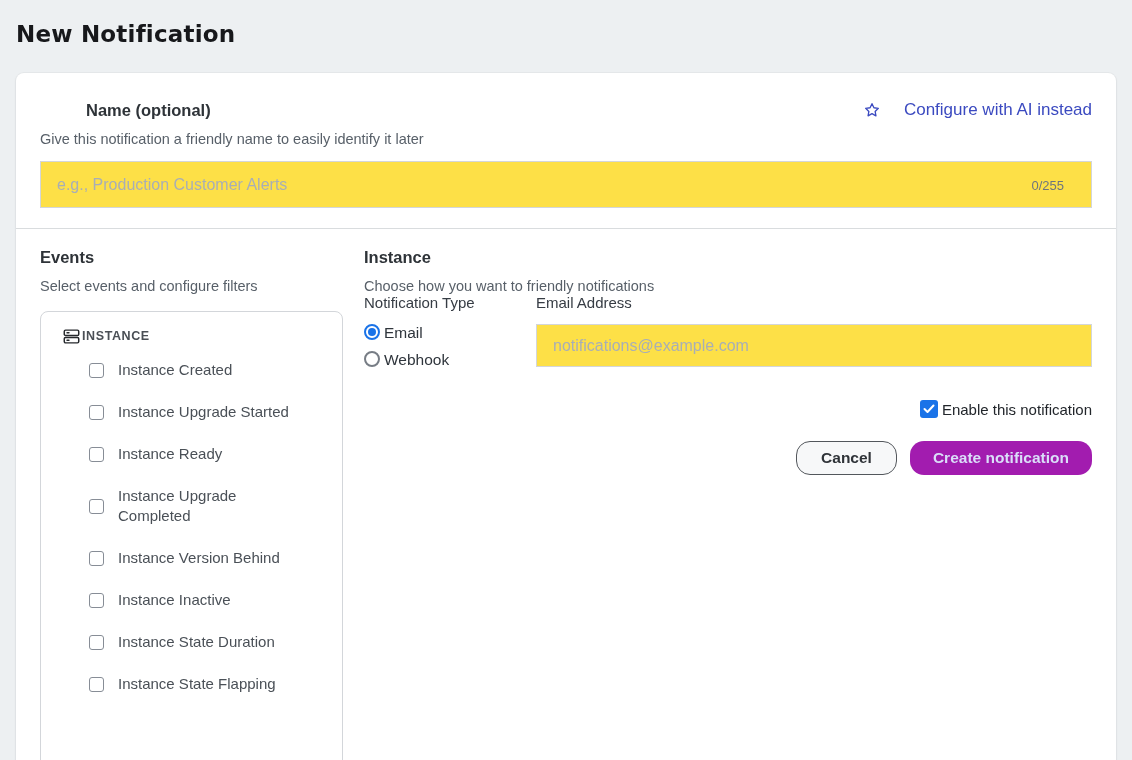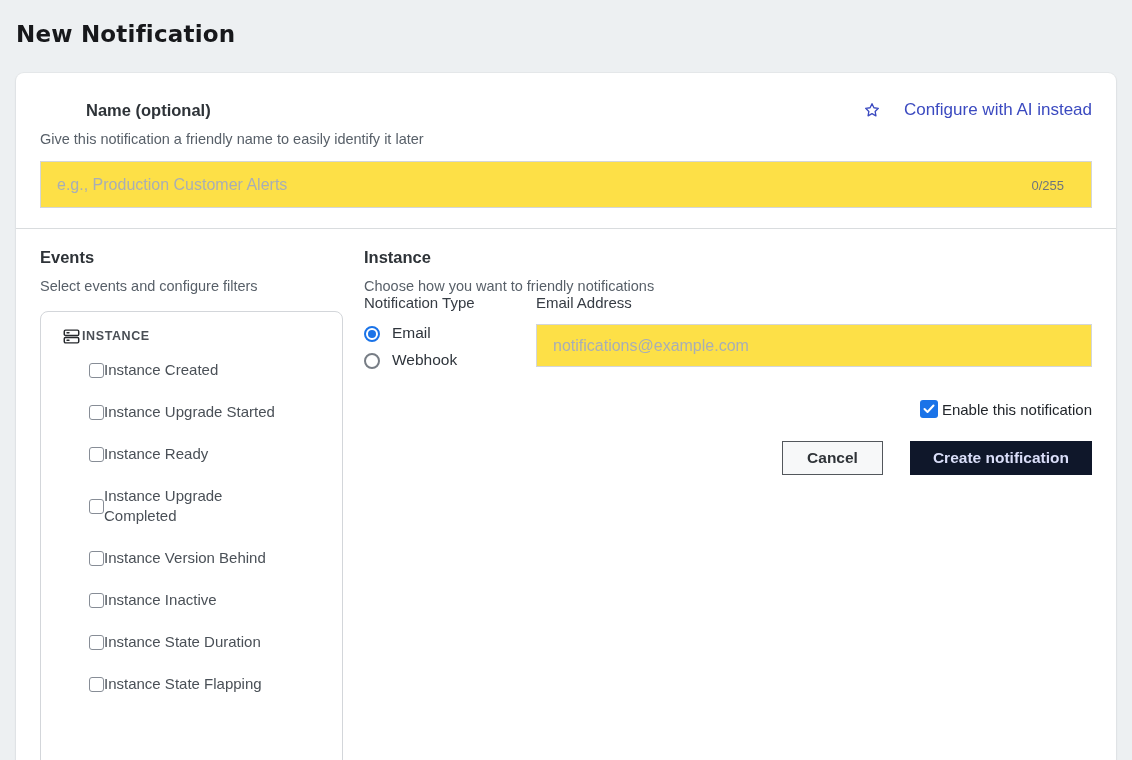--- a/index.html
+++ b/index.html
@@ -42,31 +42,31 @@
   .columns { display: flex; padding-top: 19px; }
   .events-col { width: 303px; margin-right: 21px; flex-shrink: 0; }
   .delivery-col { flex: 1; min-width: 0; }
   .events-box {
     margin-top: 17px; border: 1px solid #d3d6da; border-radius: 8px;
     padding: 14px 12px; height: 560px;
   }
   .group-header { display: flex; align-items: center; gap: 2px; padding-left: 10px; height: 20px; }
   .group-label { font-size: 12.5px; font-weight: 600; letter-spacing: .6px; color: #4a4f55; }
   .event-list { margin-top: 14px; }
-  .event-item { display: flex; align-items: center; margin: 0 0 22px 30px; cursor: pointer; padding-left: 6px; }
+  .event-item { display: flex; align-items: center; gap: 14px; margin: 0 0 22px 30px; cursor: pointer; padding-left: 6px; }
   .checkbox-box {
     width: 15px; height: 15px; border: 1px solid #878d96; border-radius: 3px;
     flex-shrink: 0; background: #fff;
   }
   .event-label { font-size: 15px; color: #4a5057; line-height: 20px; max-width: 190px; }
   .delivery-grid { display: flex; }
   .type-col { width: 172px; flex-shrink: 0; }
   .email-col { flex: 1; min-width: 0; }
   .field-label { font-size: 15px; color: #363c44; margin-bottom: 13px; }
-  .radio-row { display: flex; align-items: flex-end; gap: 12px; margin-bottom: 9px; cursor: pointer; }
+  .radio-row { display: flex; align-items: flex-start; gap: 4px; margin-bottom: 9px; cursor: pointer; }
   .radio-label { font-size: 15.5px; color: #2f353c; }
   .radio {
     width: 16px; height: 16px; border-radius: 50%; border: 2px solid #777d85;
     position: relative; flex-shrink: 0; background: #fff;
   }
   .radio.checked { border-color: #1a73e8; }
   .radio.checked::after {
     content: ""; position: absolute; inset: 2px; border-radius: 50%; background: #1a73e8;
   }
   .email-input { height: 43px; padding: 0 16px; }
@@ -74,28 +74,28 @@
     display: flex; justify-content: flex-end; align-items: center; gap: 4px;
     margin-top: 22px; cursor: pointer;
   }
   .enable-label { font-size: 15px; color: #22262b; }
   .checkbox-checked {
     width: 18px; height: 18px; background: #1a73e8; border-radius: 3px;
     display: flex; align-items: center; justify-content: center; flex-shrink: 0;
   }
   .buttons-row { display: flex; justify-content: flex-end; gap: 13px; margin-top: 23px; }
   .btn {
-    height: 34px; border-radius: 0; font-family: inherit;
-    font-size: 15.5px; font-weight: 700; cursor: pointer; margin-left: 14px;
+    height: 34px; border-radius: 14px; font-family: inherit;
+    font-size: 15.5px; font-weight: 700; cursor: pointer;
   }
   .btn-cancel {
     padding: 0 24px; background: #f7f8f9; border: 1.5px solid #53575c; color: #2f3338;
   }
   .btn-create {
-    padding: 0 23px; background: #0f172a; border: none; color: #dadef9; cursor: default;
+    padding: 0 23px; background: #a21caf; border: none; color: #dadef9; cursor: default;
   }
 </style>
 </head>
 <body>
 
 <h1 class="page-title">New Notification</h1>
 
 <div class="card">
 
   <div class="name-header-row">

